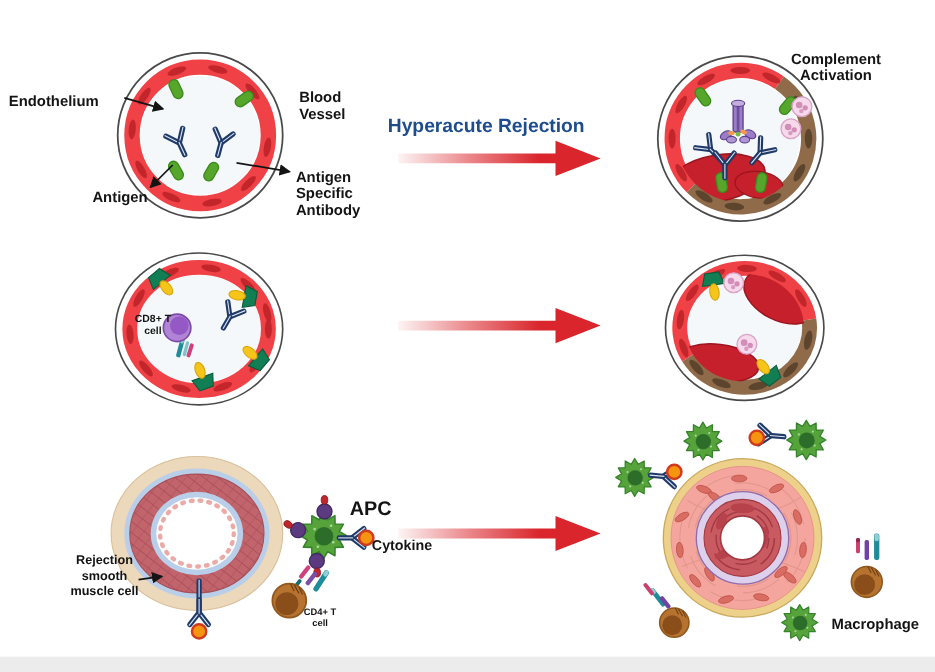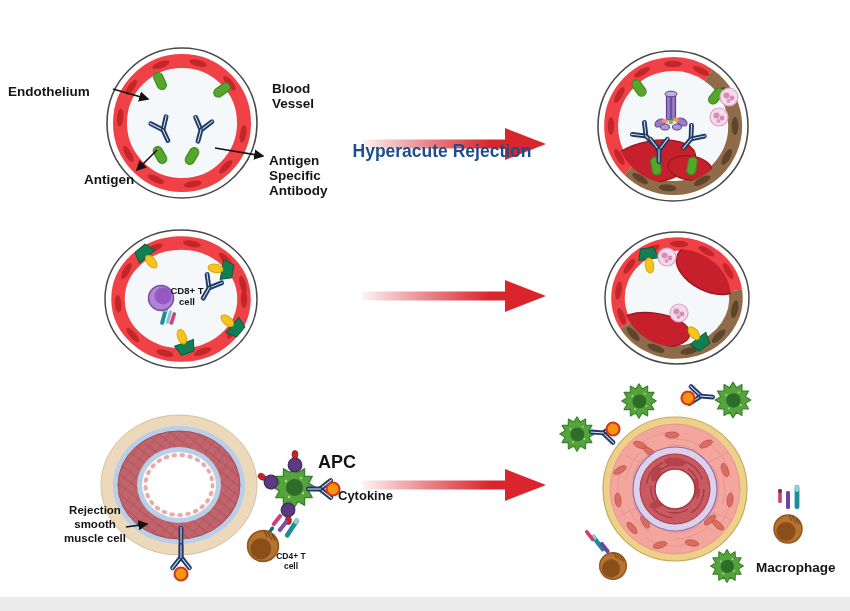--- a/index.html
+++ b/index.html
@@ -1,24 +1,24 @@
 <!DOCTYPE html>
 <html><head>
 <meta charset="utf-8">
 <style>
   html,body{margin:0;padding:0;background:#fff;}
   #stage{position:relative;width:850px;height:611px;background:#ffffff;overflow:hidden;
          font-family:"Liberation Sans",sans-serif;}
   #art{position:absolute;left:0;top:0;}
   .lbl{position:absolute;font-weight:bold;color:#141414;font-size:13.5px;line-height:15px;}
-  .lbl.small{font-size:9.5px;line-height:11px;margin-left:48px;}
+  .lbl.small{font-size:9.5px;line-height:11px;}
   .lbl.tiny{font-size:8.5px;line-height:10px;}
   .lbl.center{text-align:center;}
   .heading{position:absolute;font-weight:bold;font-size:17.5px;line-height:19px;
-           color:#1d4d8d;text-align:center;width:222px;left:331px;margin-top:37px;}
+           color:#1d4d8d;text-align:center;width:222px;left:331px;}
   #footer-strip{position:absolute;left:0;top:597px;width:850px;height:14px;background:#ececec;}
 </style>
 </head>
 <body>
 
 <div id="stage">
 
 <svg id="art" width="850" height="611" viewBox="0 0 850 611">
   <defs>
     <marker id="mArr" viewBox="0 0 10 10" refX="8.5" refY="5" markerWidth="6.5" markerHeight="6.5" orient="auto">
@@ -381,20 +381,21 @@
     <path d="M126 527 L147 524" marker-end="url(#mArr)"></path>
   </g>
 </svg>
 
 <div class="heading" style="top:105px">Hyperacute Rejection</div>
 
 <div class="lbl" style="left:8px;top:84px;width:106px">Endothelium</div>
 <div class="lbl" style="left:272px;top:81px;width:58px">Blood Vessel</div>
 <div class="lbl" style="left:84px;top:172px;width:60px">Antigen</div>
 <div class="lbl" style="left:269px;top:153px;width:66px">Antigen Specific Antibody</div>
+<div class="lbl center" style="left:709px;top:46px;width:102px">Complement Activation</div>
 <div class="lbl small center" style="left:115px;top:285px;width:48px">CD8+ T cell</div>
 <div class="lbl" style="left:318px;top:455px;width:40px;font-size:18px">APC</div>
 <div class="lbl" style="left:338px;top:488px;width:64px;font-size:13px">Cytokine</div>
 <div class="lbl center" style="left:55px;top:503px;width:80px;font-size:11.5px;line-height:14px">Rejection smooth muscle cell</div>
 <div class="lbl tiny center" style="left:272px;top:551px;width:38px">CD4+ T cell</div>
 <div class="lbl" style="left:756px;top:560px;width:90px">Macrophage</div>
 
 <div id="footer-strip"></div>
 </div>
 

